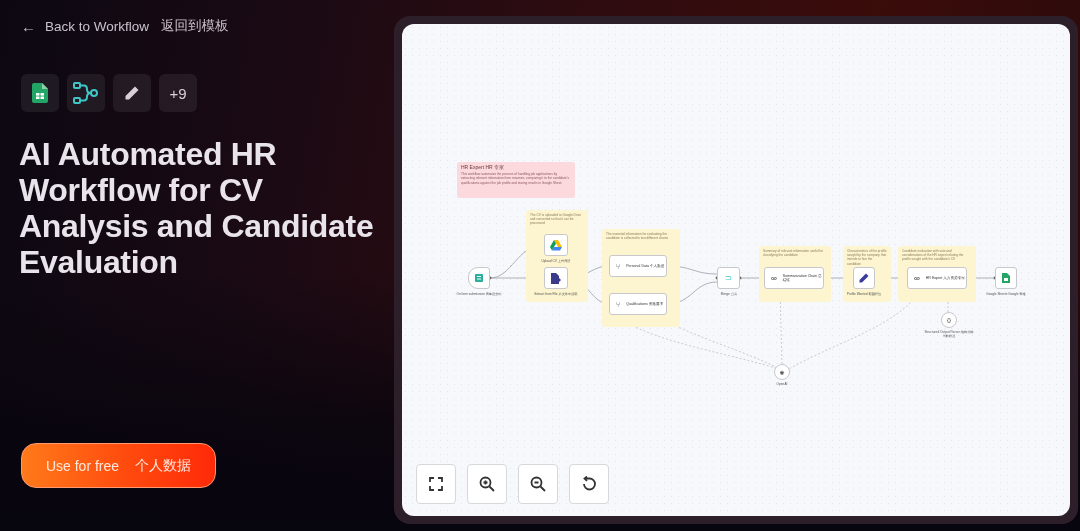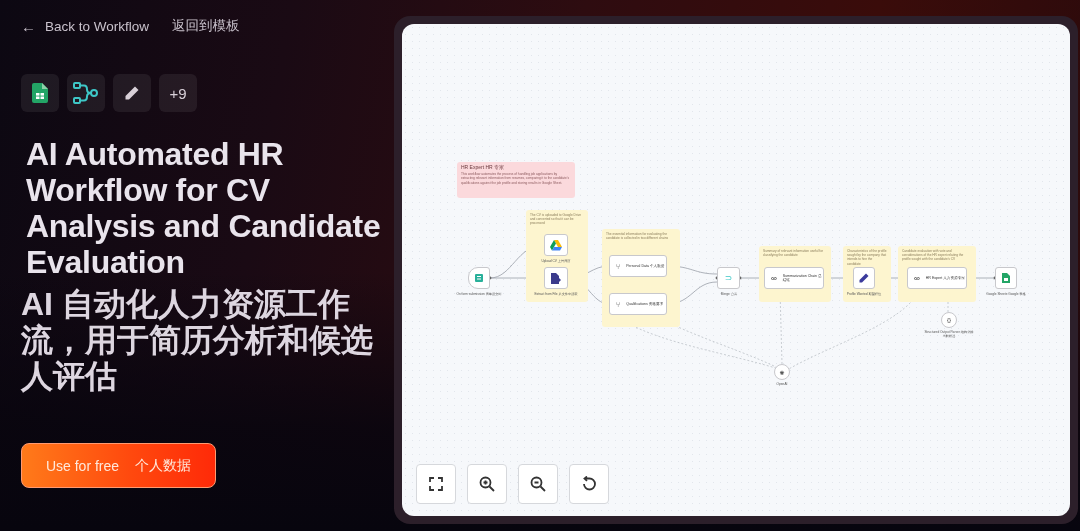--- a/index.html
+++ b/index.html
@@ -5,26 +5,26 @@
 *{box-sizing:border-box;margin:0;padding:0}
 html,body{width:1080px;height:531px;overflow:hidden}
 body{font-family:"Liberation Sans","DejaVu Sans",sans-serif;
  background:linear-gradient(100deg,#0c0812 0%,#1a0a14 25%,#2e0c10 50%,#3a0c0a 75%,#2a0a0c 100%);
  position:relative;color:#e6dfe8}
 body:after{content:"";position:absolute;left:0;right:0;bottom:0;height:260px;
  background:linear-gradient(180deg,rgba(8,5,14,0) 0%,rgba(8,5,14,.85) 60%,#07050e 100%);pointer-events:none;z-index:0}
 .left{position:absolute;left:0;top:0;width:390px;height:531px;z-index:2}
 .back{position:absolute;left:21px;top:17px;display:flex;align-items:center;gap:8px;font-size:13.5px;color:#c9c2cc;cursor:pointer}
 .back .arrow{font-size:15px;width:16px}
-.back .zh{margin-left:15px}
+.back .zh{margin-left:4px}
 .icons{position:absolute;left:21px;top:74px;display:flex;gap:8px}
 .ibox{width:38px;height:38px;border-radius:6px;background:rgba(255,255,255,.07);display:flex;align-items:center;justify-content:center;color:#d8d0d8;font-size:15px}
-.title{position:absolute;left:26px;top:136px;width:360px;font-size:32px;line-height:36px;color:#e9e4ec;letter-spacing:-.3px}
+.title{position:absolute;left:19px;top:136px;width:360px;font-size:32px;line-height:36px;color:#e9e4ec;letter-spacing:-.3px}
 .title-zh{position:absolute;left:21px;top:286px;width:360px;font-size:32px;line-height:36px;color:#ddd6e0}
-.cta{position:absolute;left:21px;top:443px;width:195px;height:45px;border-radius:8px;
+.cta{position:absolute;left:21px;top:443px;width:195px;height:45px;border-radius:15px;
  background:linear-gradient(90deg,#ff7a1a 0%,#ff4a0e 55%,#ff2a08 100%);border:1px solid #ff9a70;
  display:flex;align-items:center;justify-content:center;gap:16px;color:#ffe8da;font-size:14px;cursor:pointer}
 .frame{position:absolute;left:394px;top:16px;width:684px;height:508px;border-radius:16px;background:#2c1f2a;z-index:2}
 .canvas{position:absolute;left:8px;top:8px;right:8px;bottom:8px;border-radius:12px;background:#f6f8fb;overflow:hidden;
  background-image:radial-gradient(#e2e6ec 0.8px,transparent 0.8px);background-size:7px 7px}
 .note{position:absolute;border-radius:3px;padding:3px 4px;font-size:3.2px;line-height:4.2px;color:#8a7c5a}
 .note.pink{background:#fbd9dc;color:#8c5a5e}
 .note.yellow{background:#fdf5cf}
 .note .nh{font-size:5px;color:#6b3a3e;margin-bottom:3px}
 .node{position:absolute;background:#fff;border:1px solid #c8c8cc;border-radius:3px;display:flex;align-items:center;justify-content:center}
@@ -64,21 +64,20 @@
   </div>
   <div class="ibox">
    <svg width="16" height="16" viewBox="0 0 16 16">
           <path d="M11 1.5l3.5 3.5L5 14.5H1.5V11z" fill="#d8d0d8"></path>
         </svg>
   </div>
   <div class="ibox">+9</div>
  </div>
 
  <h1 class="title">AI Automated HR Workflow for CV Analysis and Candidate Evaluation</h1>
- <h2 class="title-zh">AI 自动化人力资源工作流，用于简历分析和候选人评估</h2>
 
  <div class="cta">
   <span>Use for free</span>
   <span>个人数据</span>
  </div>
 </div>
 
 <div class="frame">
  <div class="canvas">
   <svg class="wires" viewBox="0 0 668 492" preserveAspectRatio="none">

